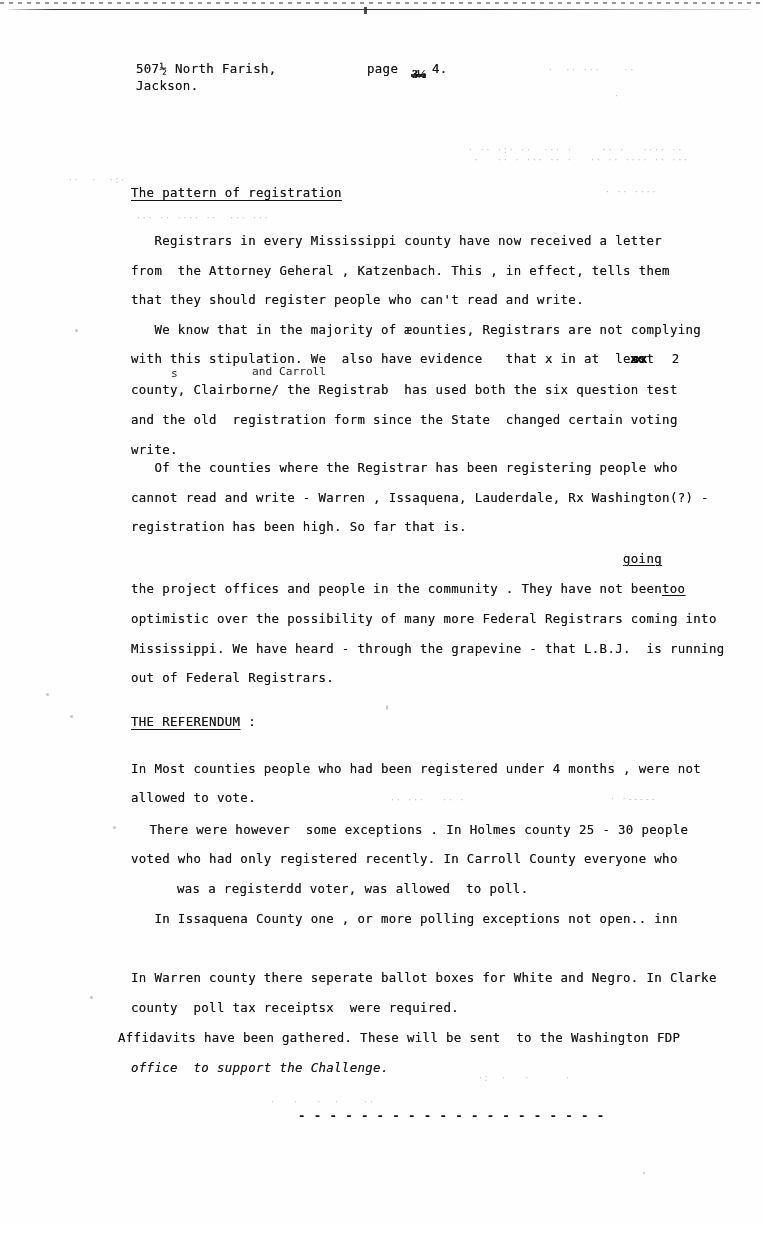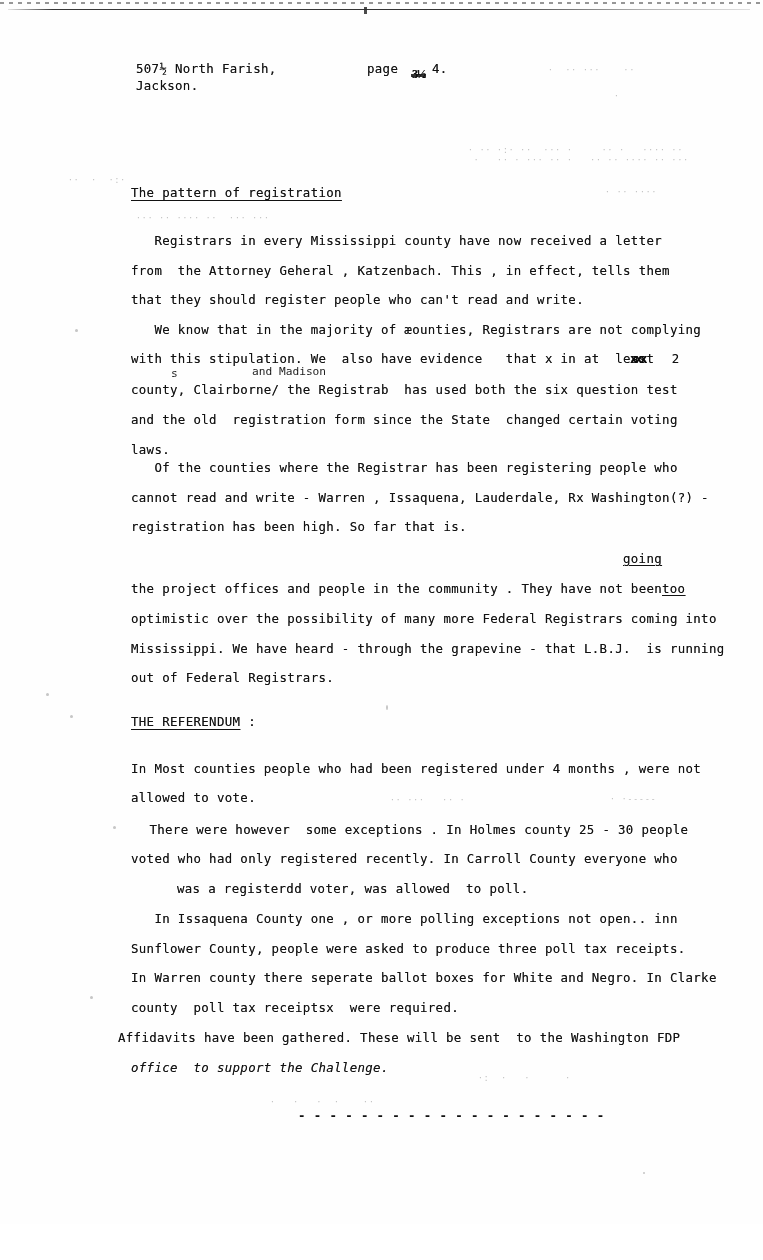--- a/index.html
+++ b/index.html
@@ -175,25 +175,25 @@
 
   <div class="typed" style="left:131px; top:324px;">   We know that in the majority of æounties, Registrars are not complying</div>
 
   
   <div class="typed" style="left:131px; top:353px;">with this stipulation. We  also have evidence   that x in at  least </div>
   <span class="typed xedout" style="left:630px; top:353px;">xxx</span>
   <span class="typed" style="left:664px; top:353px;"> 2</span>
 
   
   <div class="interlinear" style="left:171px; top:368px;">s</div>
-  <div class="interlinear" style="left:252px; top:366px;">and Madison</div>
+  <div class="interlinear" style="left:252px; top:366px;">and Carroll</div>
 
   <div class="typed" style="left:131px; top:384px;">county, Clairborne/ the Registrab  has used both the six question test</div>
   <div class="typed" style="left:131px; top:414px;">and the old  registration form since the State  changed certain voting</div>
-  <div class="typed" style="left:131px; top:444px;">laws.</div>
+  <div class="typed" style="left:131px; top:444px;">write.</div>
   <div class="typed" style="left:131px; top:462px;">   Of the counties where the Registrar has been registering people who</div>
   <div class="typed" style="left:131px; top:492px;">cannot read and write - Warren , Issaquena, Lauderdale, Rx Washington(?) -</div>
   <div class="typed" style="left:131px; top:521px;">registration has been high. So far that is.</div>
 
   
   <span class="typed ul-inline" style="left:623px; top:553px;">going</span>
 
   <div class="typed" style="left:131px; top:583px;">the project offices and people in the community . They have not been </div>
   <span class="typed ul-inline" style="left:662px; top:583px;">too</span>
 
@@ -204,21 +204,20 @@
   
   <div class="typed" style="left:131px; top:716px;"><span class="underline-txt">THE REFERENDUM</span><span> :</span></div>
 
   
   <div class="typed" style="left:131px; top:763px;">In Most counties people who had been registered under 4 months , were not</div>
   <div class="typed" style="left:131px; top:792px;">allowed to vote.</div>
   <div class="typed" style="left:126px; top:824px;">   There were however  some exceptions . In Holmes county 25 - 30 people</div>
   <div class="typed" style="left:131px; top:853px;">voted who had only registered recently. In Carroll County everyone who</div>
   <div class="typed" style="left:145px; top:883px;margin-left:32px;">was a registerdd voter, was allowed  to poll.</div>
   <div class="typed" style="left:131px; top:913px;">   In Issaquena County one , or more polling exceptions not open.. inn</div>
-  <div class="typed" style="left:131px; top:943px;">Sunflower County, people were asked to produce three poll tax receipts.</div>
 
   
   <div class="typed" style="left:131px; top:972px;">In Warren county there seperate ballot boxes for White and Negro. In Clarke</div>
 
   <div class="typed" style="left:131px; top:1002px;">county  poll tax receiptsx  were required.</div>
   <div class="typed" style="left:118px; top:1032px;">Affidavits have been gathered. These will be sent  to the Washington FDP</div>
   <div class="typed" style="left:131px; top:1062px;font-style:italic;">office  to support the Challenge.</div>
 
   
   <div class="separator" style="left:298px; top:1108px;">- - - - - - - - - - - - - - - - - - - -</div>

